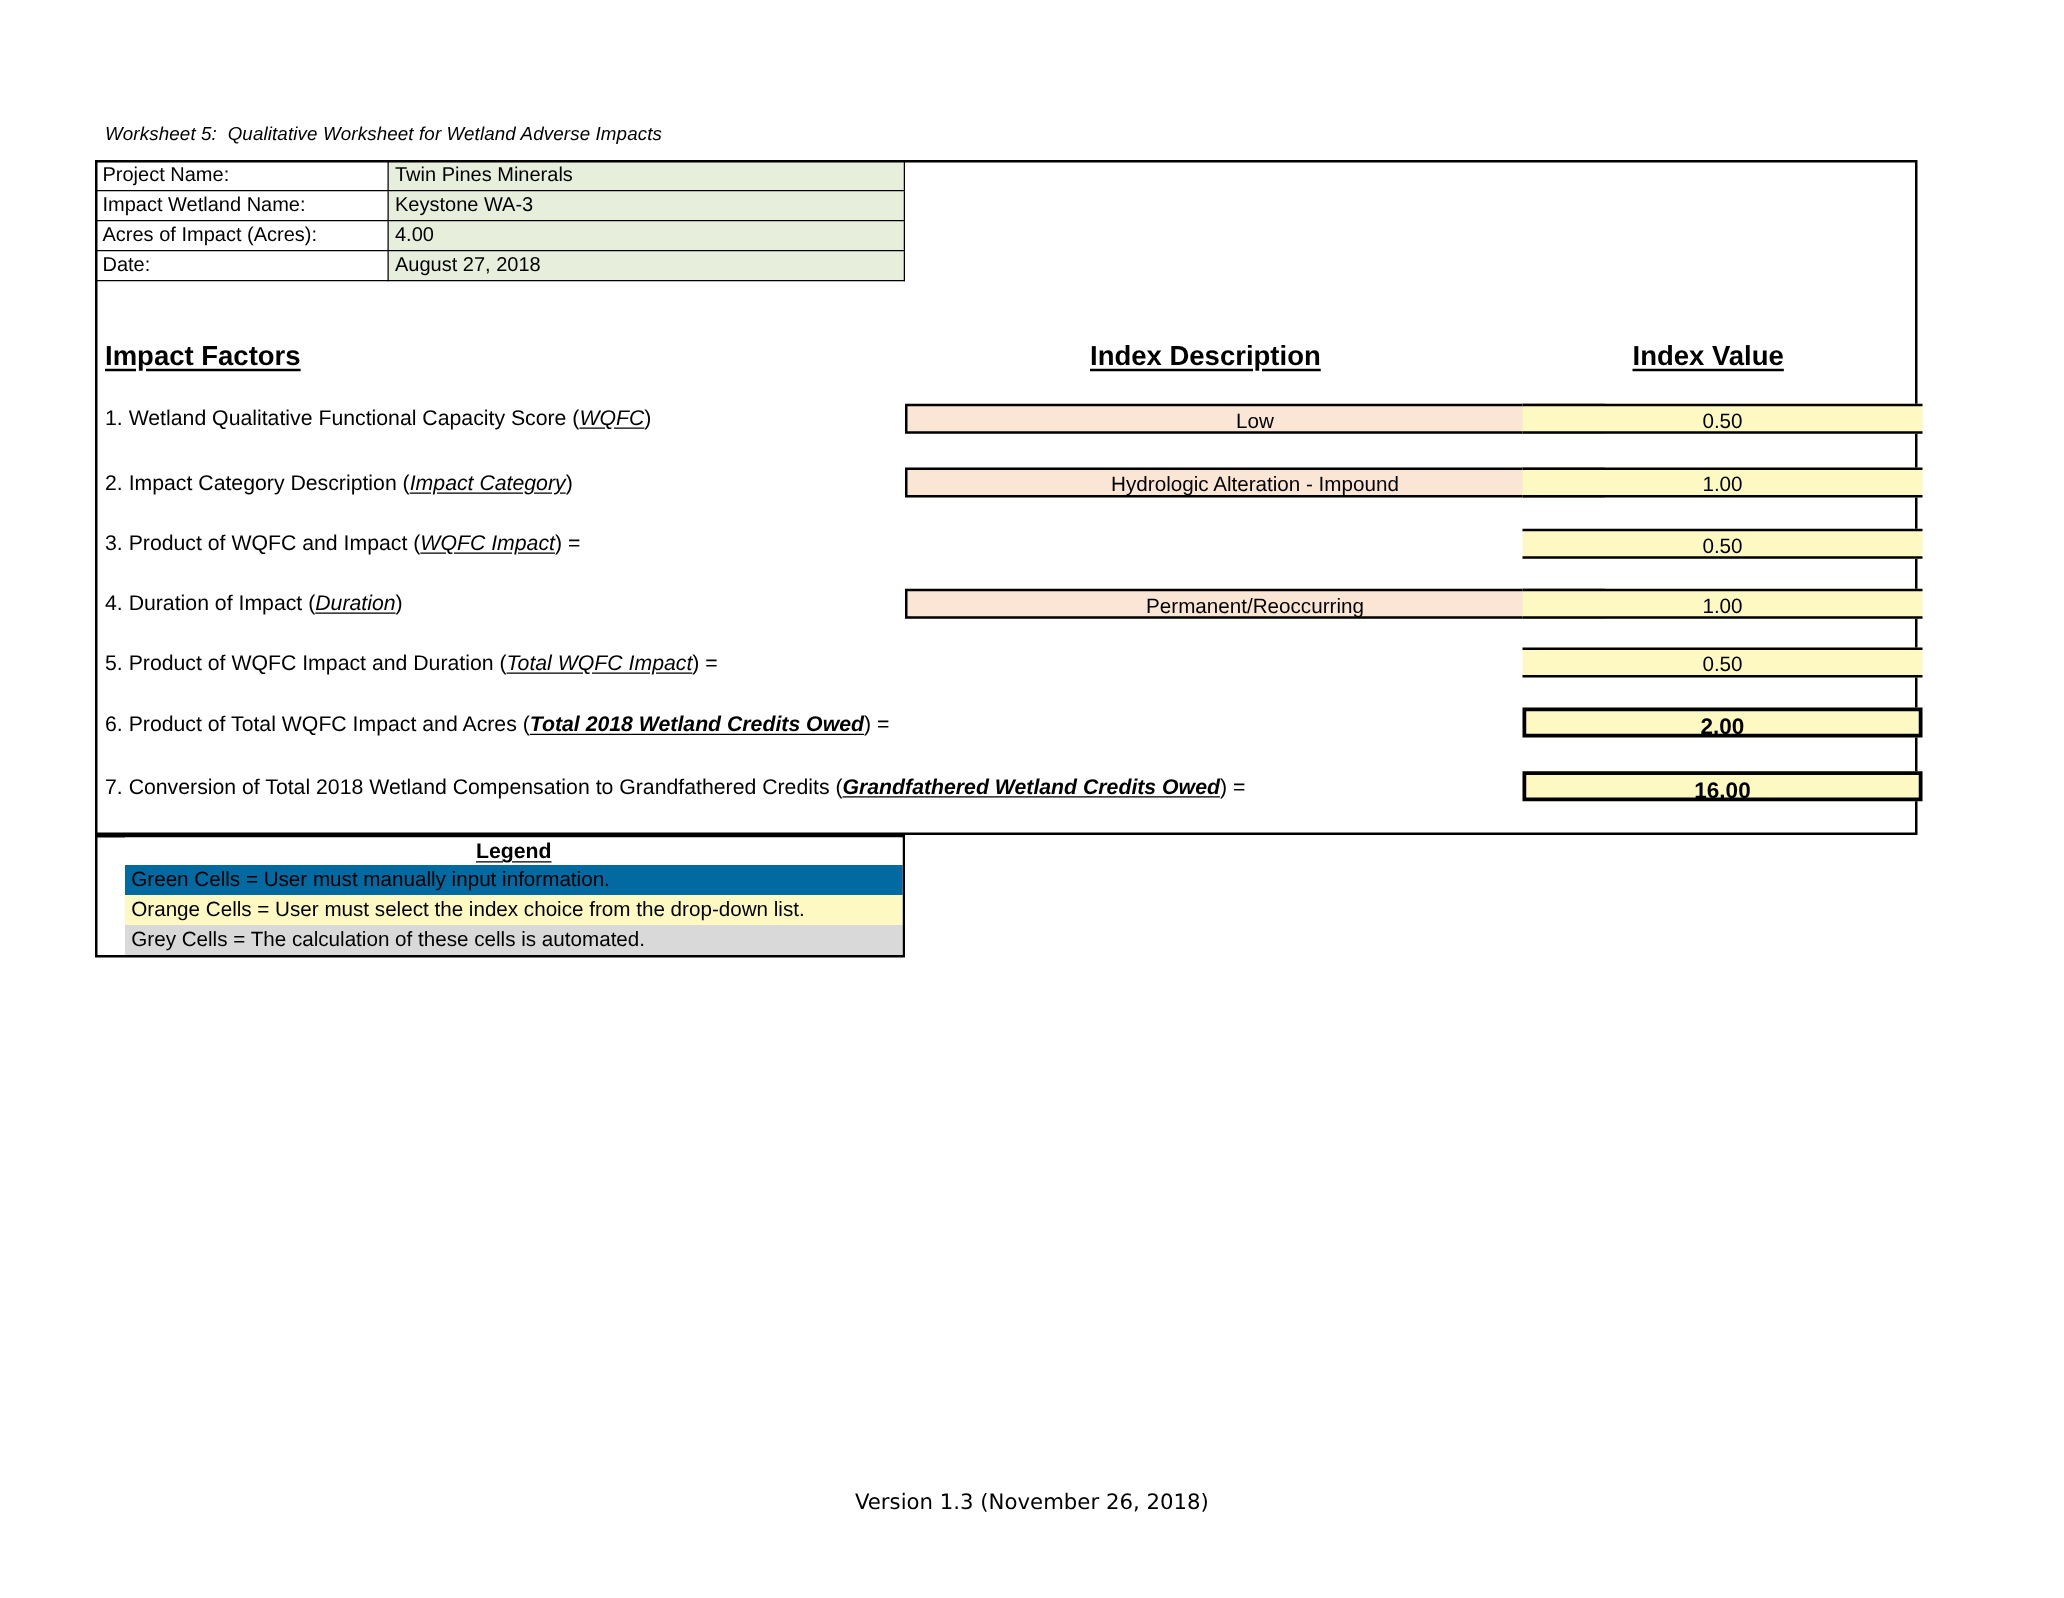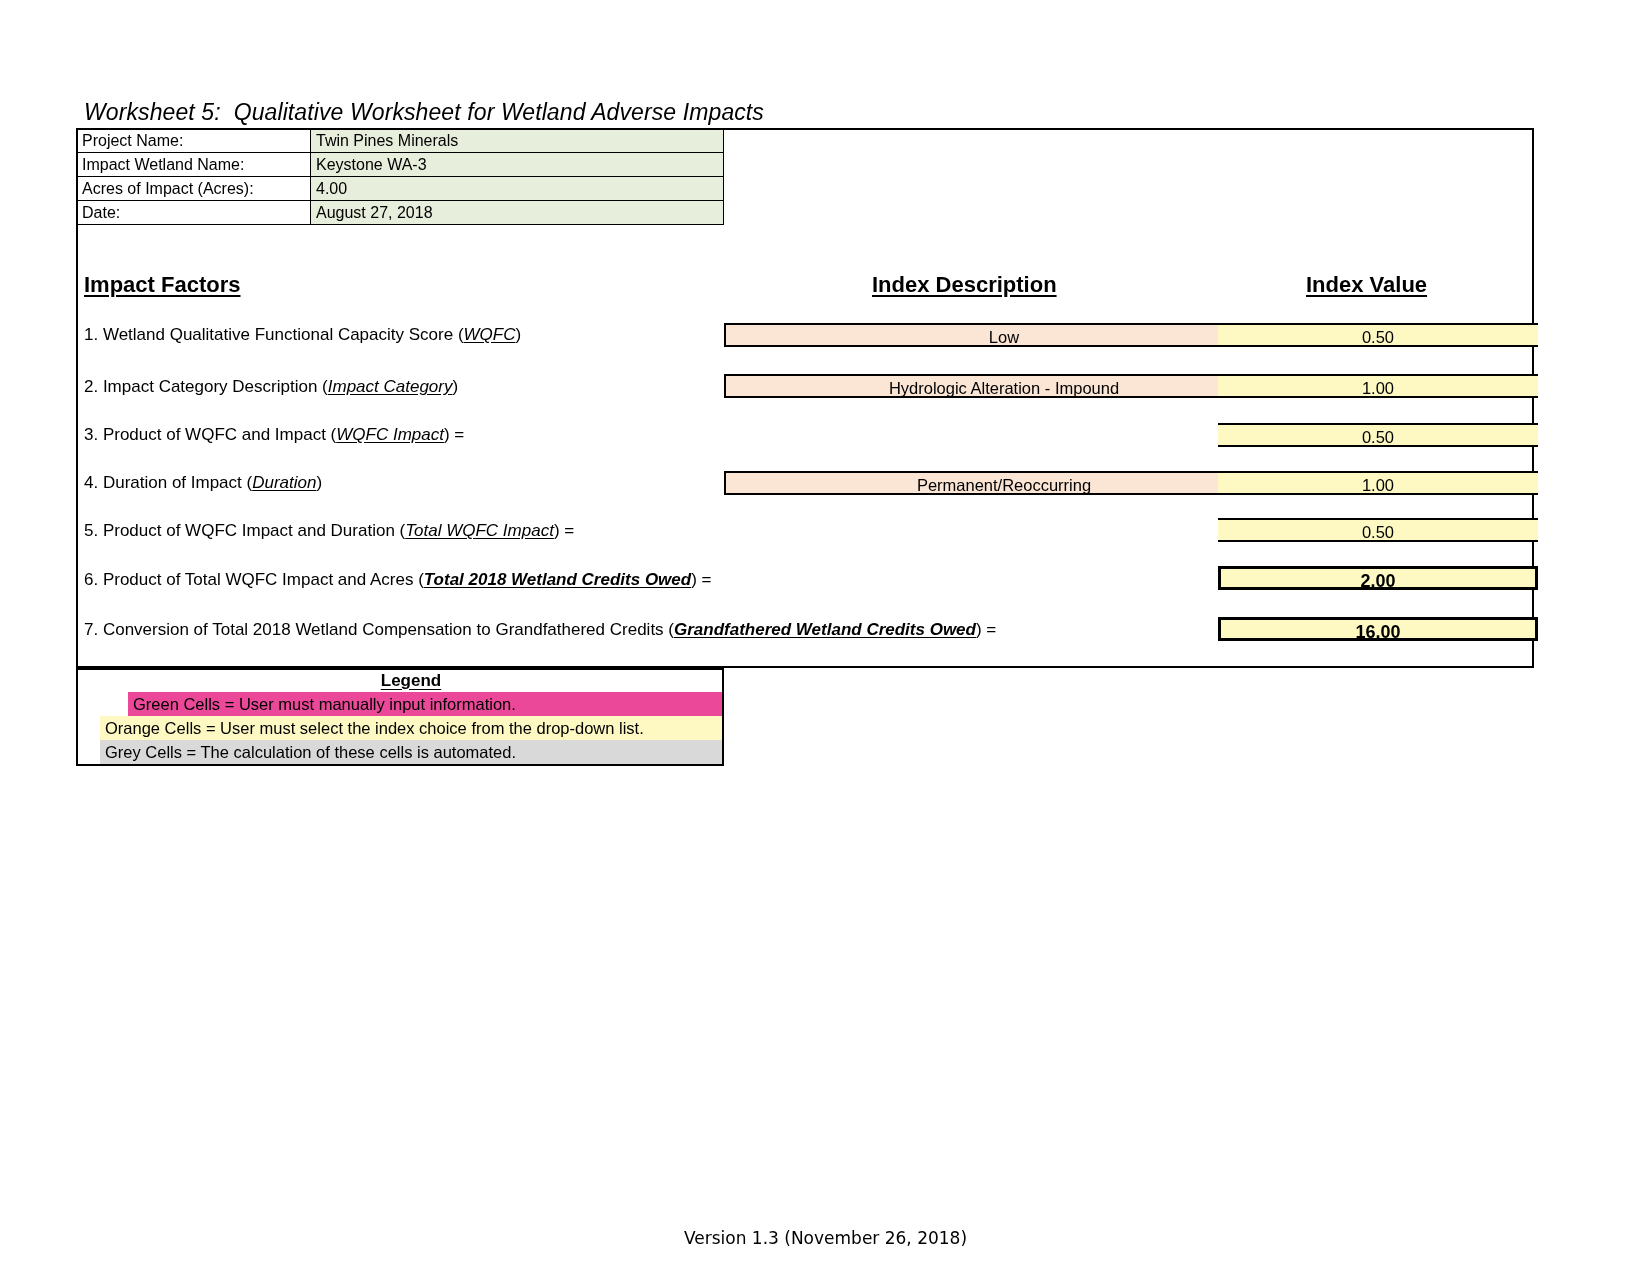--- a/index.html
+++ b/index.html
@@ -14,21 +14,21 @@
     font-family: "Liberation Sans", sans-serif;
     color: #000000;
     overflow: hidden;
   }
 
   
   #worksheet-title {
     position: absolute;
     left: 84px;
     top: 99px;
-    font-size: 23px;
+    font-size: 15px;
     font-style: italic;
     letter-spacing: 0.1px;
     white-space: pre;
   }
 
   
   #info-table {
     position: absolute;
     left: 76px;
     top: 128px;
@@ -150,35 +150,34 @@
     height: 22px;
     background: #ffffff;
   }
   .legend-row {
     font-size: 16.5px;
     line-height: 24px;
     height: 24px;
     padding-left: 5px;
     white-space: nowrap;
   }
-  .legend-row.green  { background: #ec4899; margin-left: 28px; }
+  .legend-row.green  { background: #0369a1; }
   .legend-row.orange { background: #fef9c3; }
   .legend-row.grey   { background: #d9d9d9; }
 
   
   #footer-version {
     position: absolute;
     left: 0;
     top: 1192px;
     width: 1651px;
     text-align: center;
     font-size: 17px;
     font-family: "DejaVu Sans", sans-serif;
     white-space: nowrap;
-    margin-top: 36px;
   }
 </style>
 </head>
 <body>
 
 <div id="worksheet-title">Worksheet 5:  Qualitative Worksheet for Wetland Adverse Impacts</div>
 
 <table id="info-table">
   <tbody>
     <tr>

